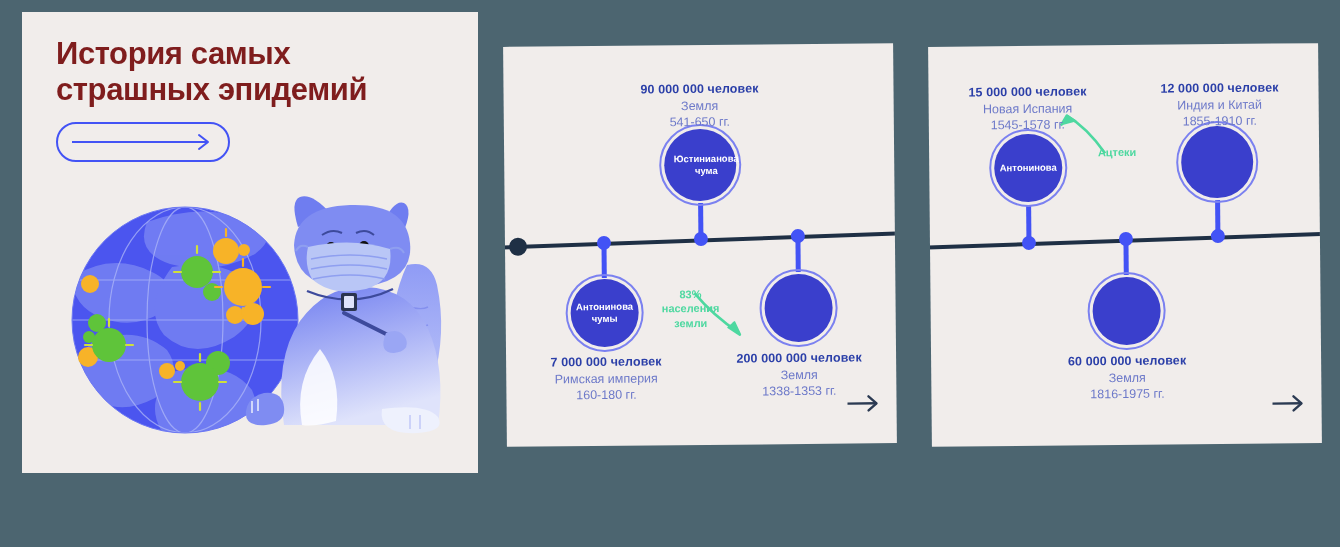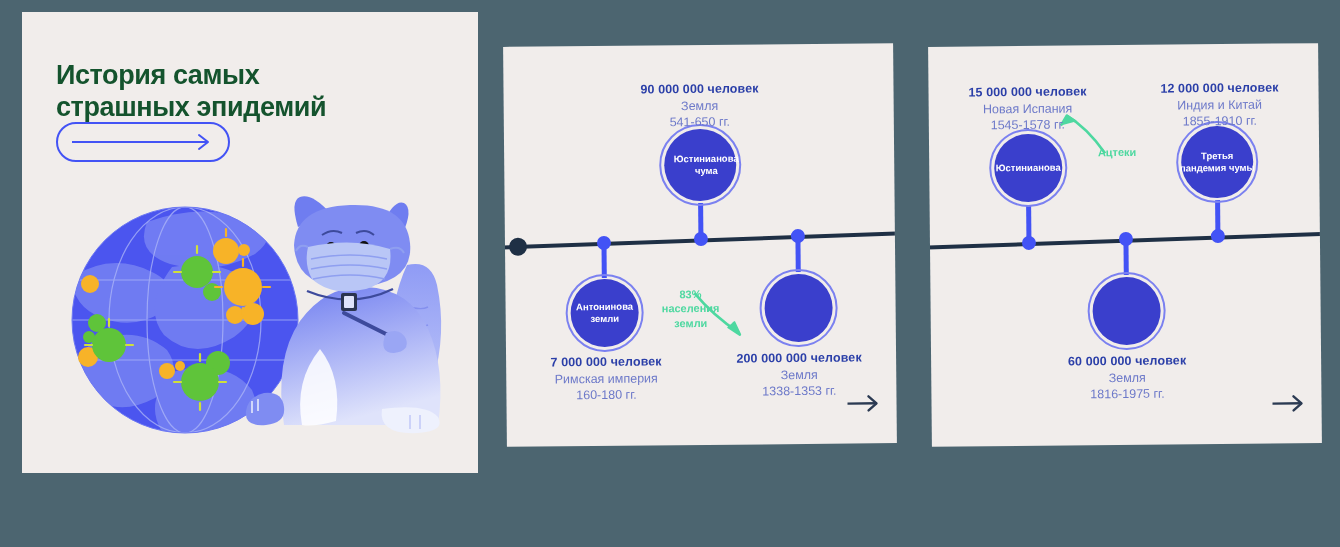--- a/index.html
+++ b/index.html
@@ -15,25 +15,25 @@
   
   .card {
     position: absolute;
     background: #f1edeb;
     overflow: hidden;
   }
 
   
   #card-cover { left: 22px; top: 12px; width: 456px; height: 461px; }
   .cover-title {
-    position: absolute; left: 34px; top: 48px;
+    position: absolute; left: 34px; top: 24px;
     width: 400px;
-    font-size: 27px; font-weight: 700; line-height: 1.17;
+    font-size: 31px; font-weight: 700; line-height: 1.17;
     letter-spacing: -0.4px;
-    color: #14532d;
+    color: #7f1d1d;
     white-space: pre-line;
   }
   .cover-btn {
     position: absolute; left: 34px; top: 110px;
     width: 174px; height: 40px;
     border: 2px solid #4353f5;
     border-radius: 20px;
     background: transparent;
     cursor: pointer;
   }
@@ -244,21 +244,21 @@
     <div class="node-text" style="left:156px; top:96px; width:80px; height:48px;padding-left:12px;">
       <span>Юстинианова чума</span>
     </div>
 
     <div class="lbl" style="left:-10px; top:308px; width:220px;">
       <div class="amount">7 000 000 человек</div>
       <div class="place">Римская империя</div>
       <div class="years">160-180 гг.</div>
     </div>
     <div class="node-text" style="left:61px; top:245px; width:76px; height:44px;">
-      <span>Антонинова земли</span>
+      <span>Антонинова чумы</span>
     </div>
 
     <div class="lbl" style="left:180px; top:306px; width:226px;">
       <div class="amount">200 000 000 человек</div>
       <div class="place">Земля</div>
       <div class="years">1338-1353 гг.</div>
     </div>
 
     <div class="note" style="left:140px; top:242px; width:90px;">83%
 населения
@@ -295,37 +295,34 @@
       <path d="M176 108 q-18 -26 -38 -38" stroke="#4ed8a0" stroke-width="2.6" fill="none"></path>
       <polyline points="132,80 138,70 147,76" fill="#4ed8a0" stroke="#4ed8a0" stroke-width="2.6" stroke-linejoin="round"></polyline>
     </svg>
 
     <div class="lbl" style="left:-14px; top:38px; width:226px;">
       <div class="amount">15 000 000 человек</div>
       <div class="place">Новая Испания</div>
       <div class="years">1545-1578 гг.</div>
     </div>
     <div class="node-text" style="left:61px; top:104px; width:76px; height:36px;">
-      <span>Юстинианова</span>
+      <span>Антонинова</span>
     </div>
 
     <div class="lbl" style="left:86px; top:308px; width:220px;">
       <div class="amount">60 000 000 человек</div>
       <div class="place">Земля</div>
       <div class="years">1816-1975 гг.</div>
     </div>
 
     <div class="lbl" style="left:178px; top:36px; width:226px;">
       <div class="amount">12 000 000 человек</div>
       <div class="place">Индия и Китай</div>
       <div class="years">1855-1910 гг.</div>
     </div>
-    <div class="node-text" style="left:248px; top:94px; width:80px; height:48px;">
-      <span>Третья пандемия чумы</span>
-    </div>
 
     <div class="note" style="left:148px; top:100px; width:80px;">Ацтеки</div>
 
     <svg class="next-arrow" style="left:340px; top:350px;" width="34" height="20" viewBox="0 0 34 20">
       <line x1="1" y1="10" x2="30" y2="10" stroke="#2b3a52" stroke-width="2.4"></line>
       <polyline points="22,3 30,10 22,17" fill="none" stroke="#2b3a52" stroke-width="2.4" stroke-linecap="round" stroke-linejoin="round"></polyline>
     </svg>
   </div>
 
 </div>

